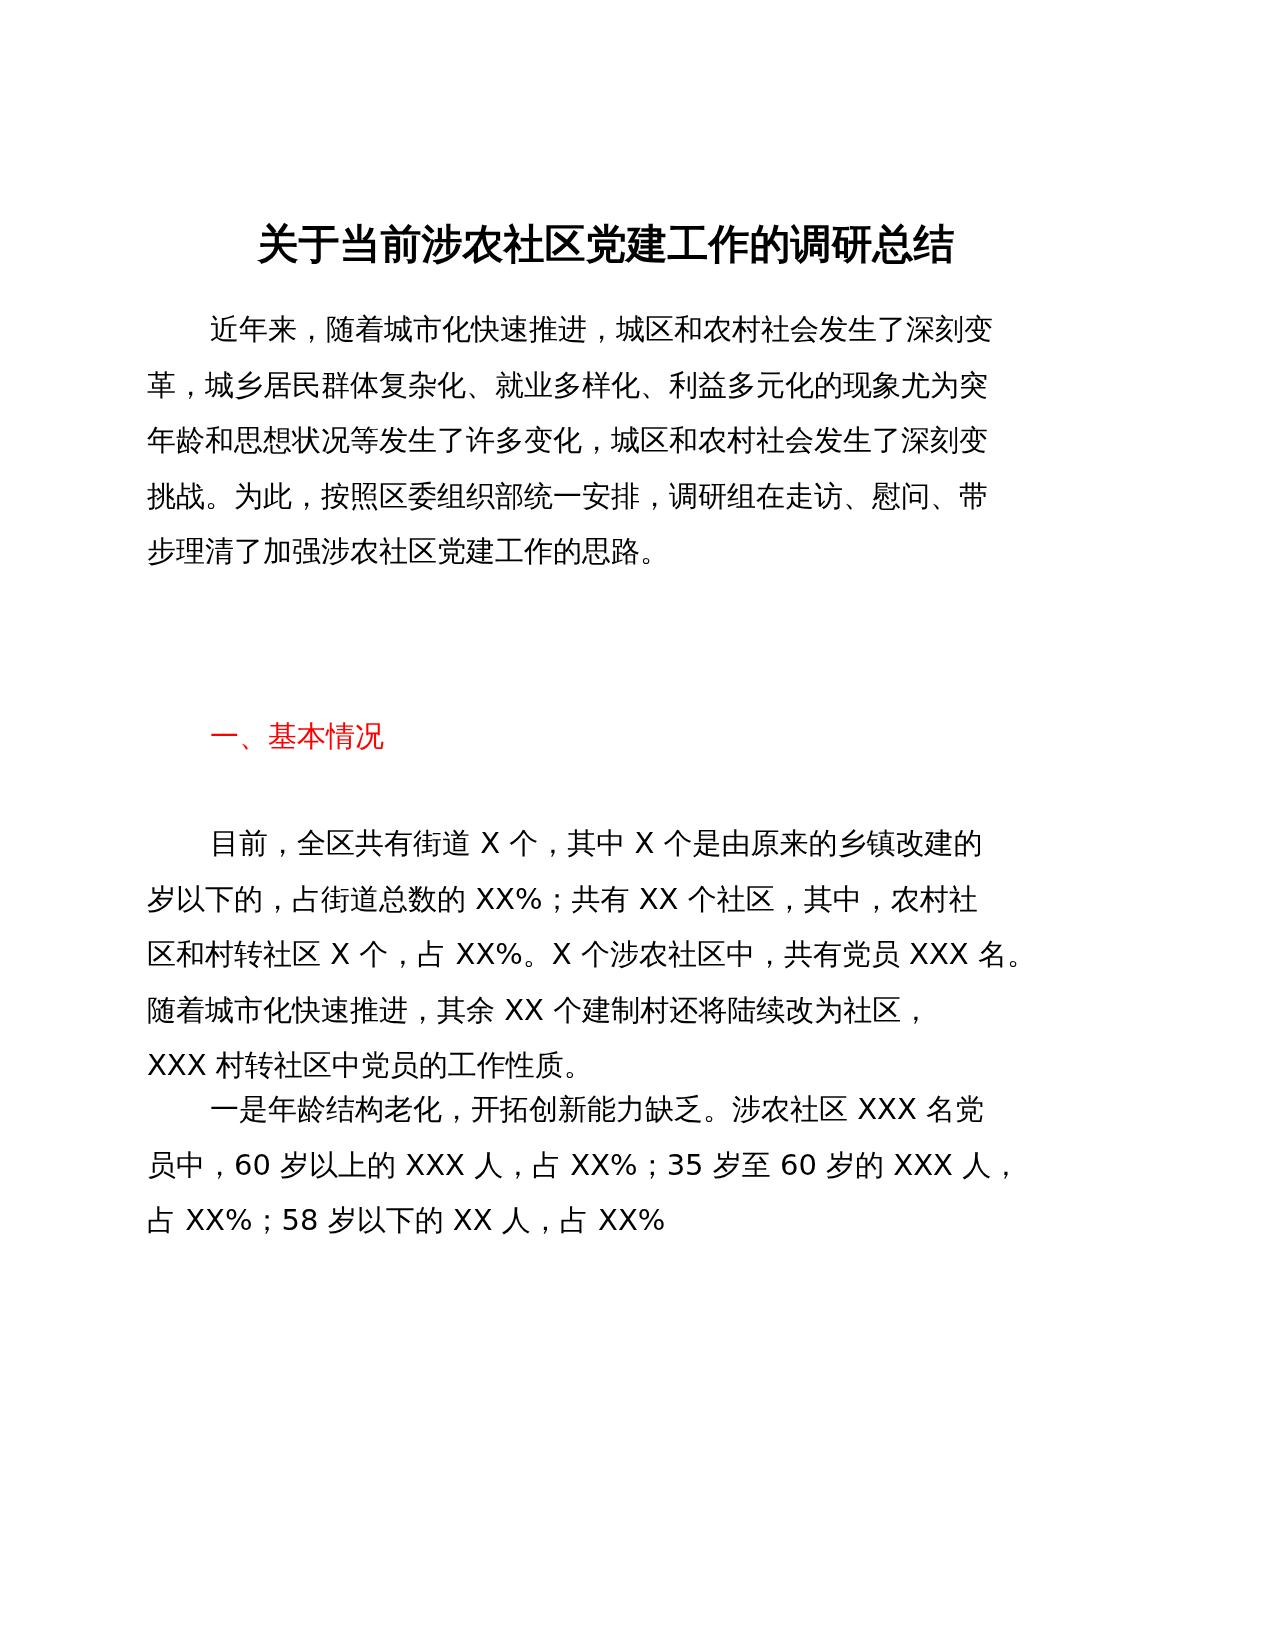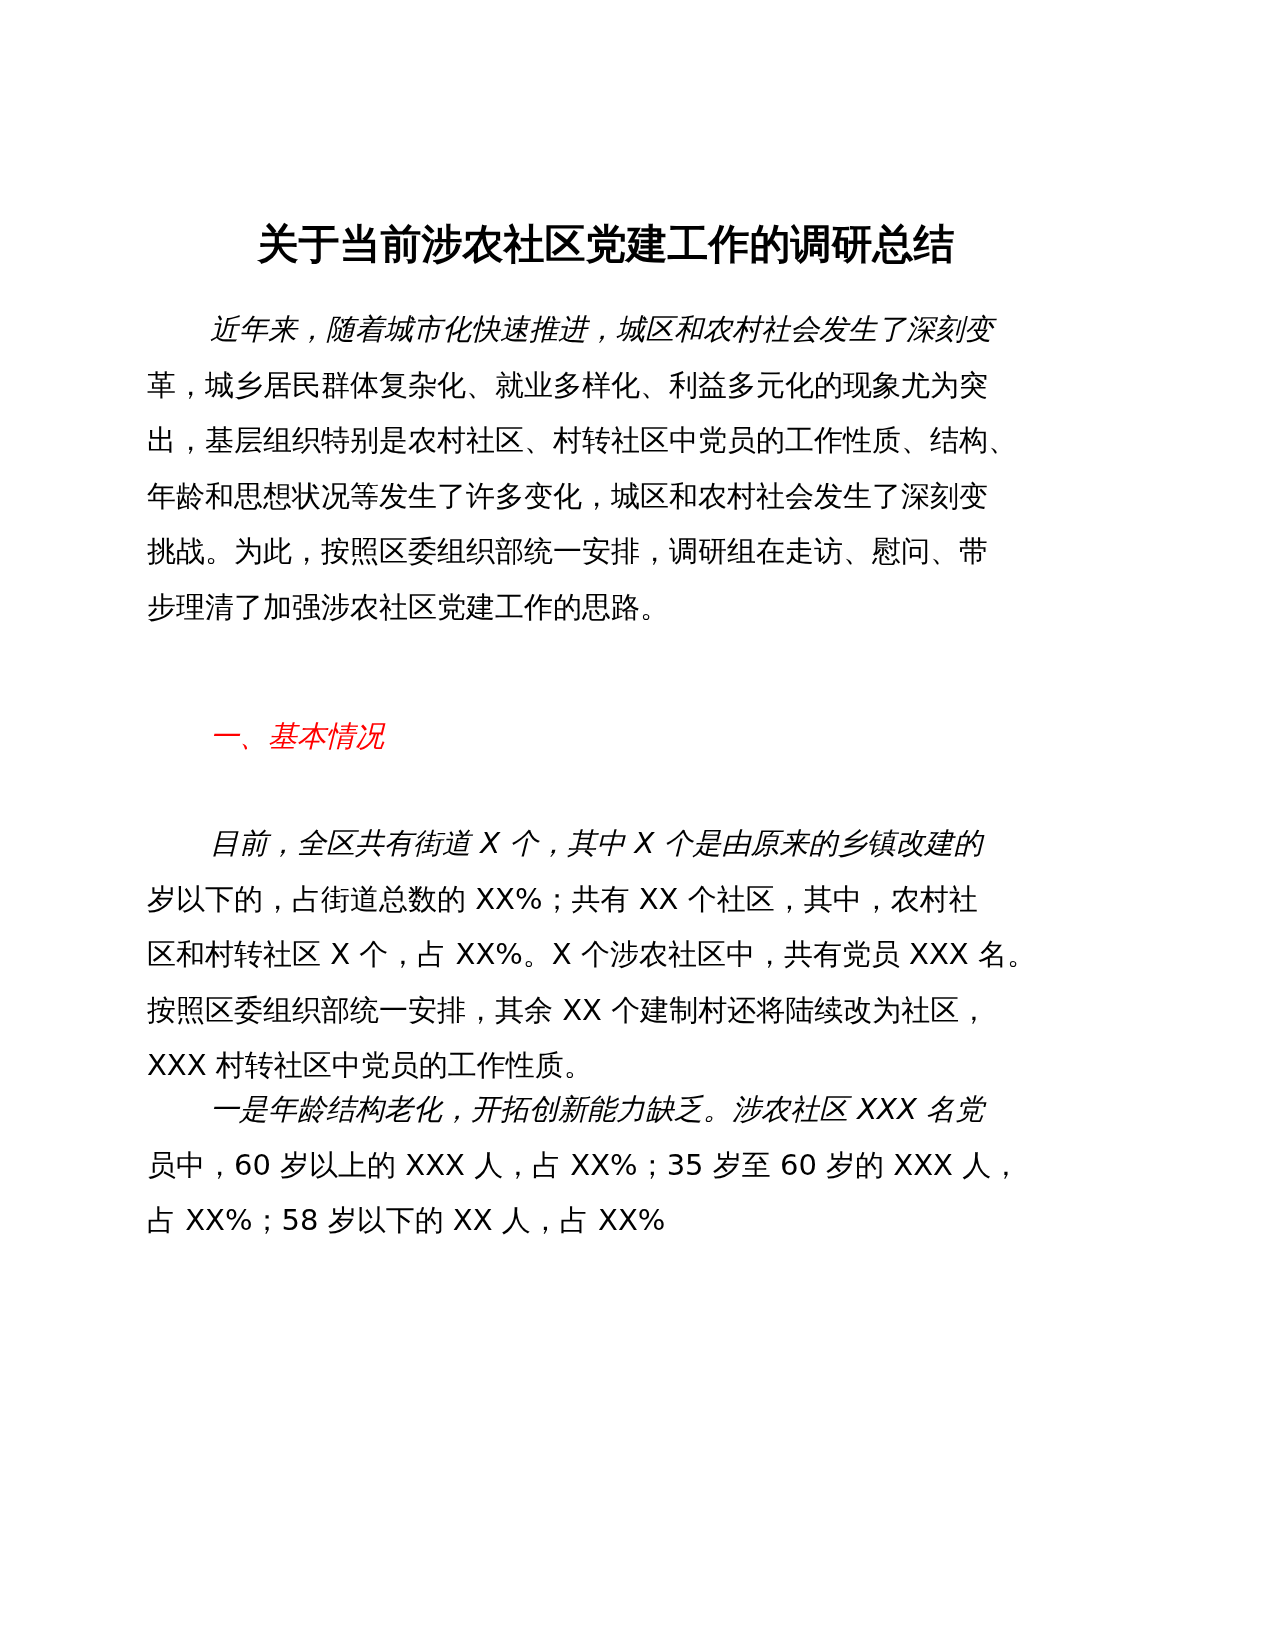--- a/index.html
+++ b/index.html
@@ -8,48 +8,47 @@
     .title {
       position: absolute; left: 0; top: 216px; width: 1212px; text-align: center;
       font-family: "DejaVu Sans", sans-serif; font-weight: bold; font-size: 41px; line-height: 56px;
       color: #000000; letter-spacing: 0px; white-space: nowrap;
     }
     .para {
       position: absolute; left: 147px; width: 960px;
       font-family: "DejaVu Sans", sans-serif; font-size: 29px; color: #000000;
     }
     .line { display: block; height: 55.5px; line-height: 55.5px; white-space: nowrap; }
-    .indent { padding-left: 63px; font-style: italic; }
+    .indent { padding-left: 63px; }
     .heading { color: #ff0000; }
   </style>
 </head>
 <body>
 
 <div class="page">
 
   <div class="title">关于当前涉农社区党建工作的调研总结</div>
 
   <div class="para" style="top:302px;">
     <span class="line indent">近年来，随着城市化快速推进，城区和农村社会发生了深刻变</span>
     <span class="line">革，城乡居民群体复杂化、就业多样化、利益多元化的现象尤为突</span>
-    <span class="line">出，基层组织特别是农村社区、村转社区中党员的工作性质、结构、</span>
     <span class="line">年龄和思想状况等发生了许多变化，城区和农村社会发生了深刻变</span>
     <span class="line">挑战。为此，按照区委组织部统一安排，调研组在走访、慰问、带</span>
     <span class="line">步理清了加强涉农社区党建工作的思路。</span>
   </div>
 
   <div class="para heading" style="top:709px;">
     <span class="line indent">一、基本情况</span>
   </div>
 
   <div class="para" style="top:816px;">
     <span class="line indent">目前，全区共有街道 X 个，其中 X 个是由原来的乡镇改建的</span>
     <span class="line">岁以下的，占街道总数的 XX%；共有 XX 个社区，其中，农村社</span>
     <span class="line">区和村转社区 X 个，占 XX%。X 个涉农社区中，共有党员 XXX 名。</span>
-    <span class="line">按照区委组织部统一安排，其余 XX 个建制村还将陆续改为社区，</span>
+    <span class="line">随着城市化快速推进，其余 XX 个建制村还将陆续改为社区，</span>
     <span class="line">XXX 村转社区中党员的工作性质。</span>
   </div>
 
   <div class="para" style="top:1082px;">
     <span class="line indent">一是年龄结构老化，开拓创新能力缺乏。涉农社区 XXX 名党</span>
     <span class="line">员中，60 岁以上的 XXX 人，占 XX%；35 岁至 60 岁的 XXX 人，</span>
     <span class="line">占 XX%；58 岁以下的 XX 人，占 XX%</span>
   </div>
 
 </div>

